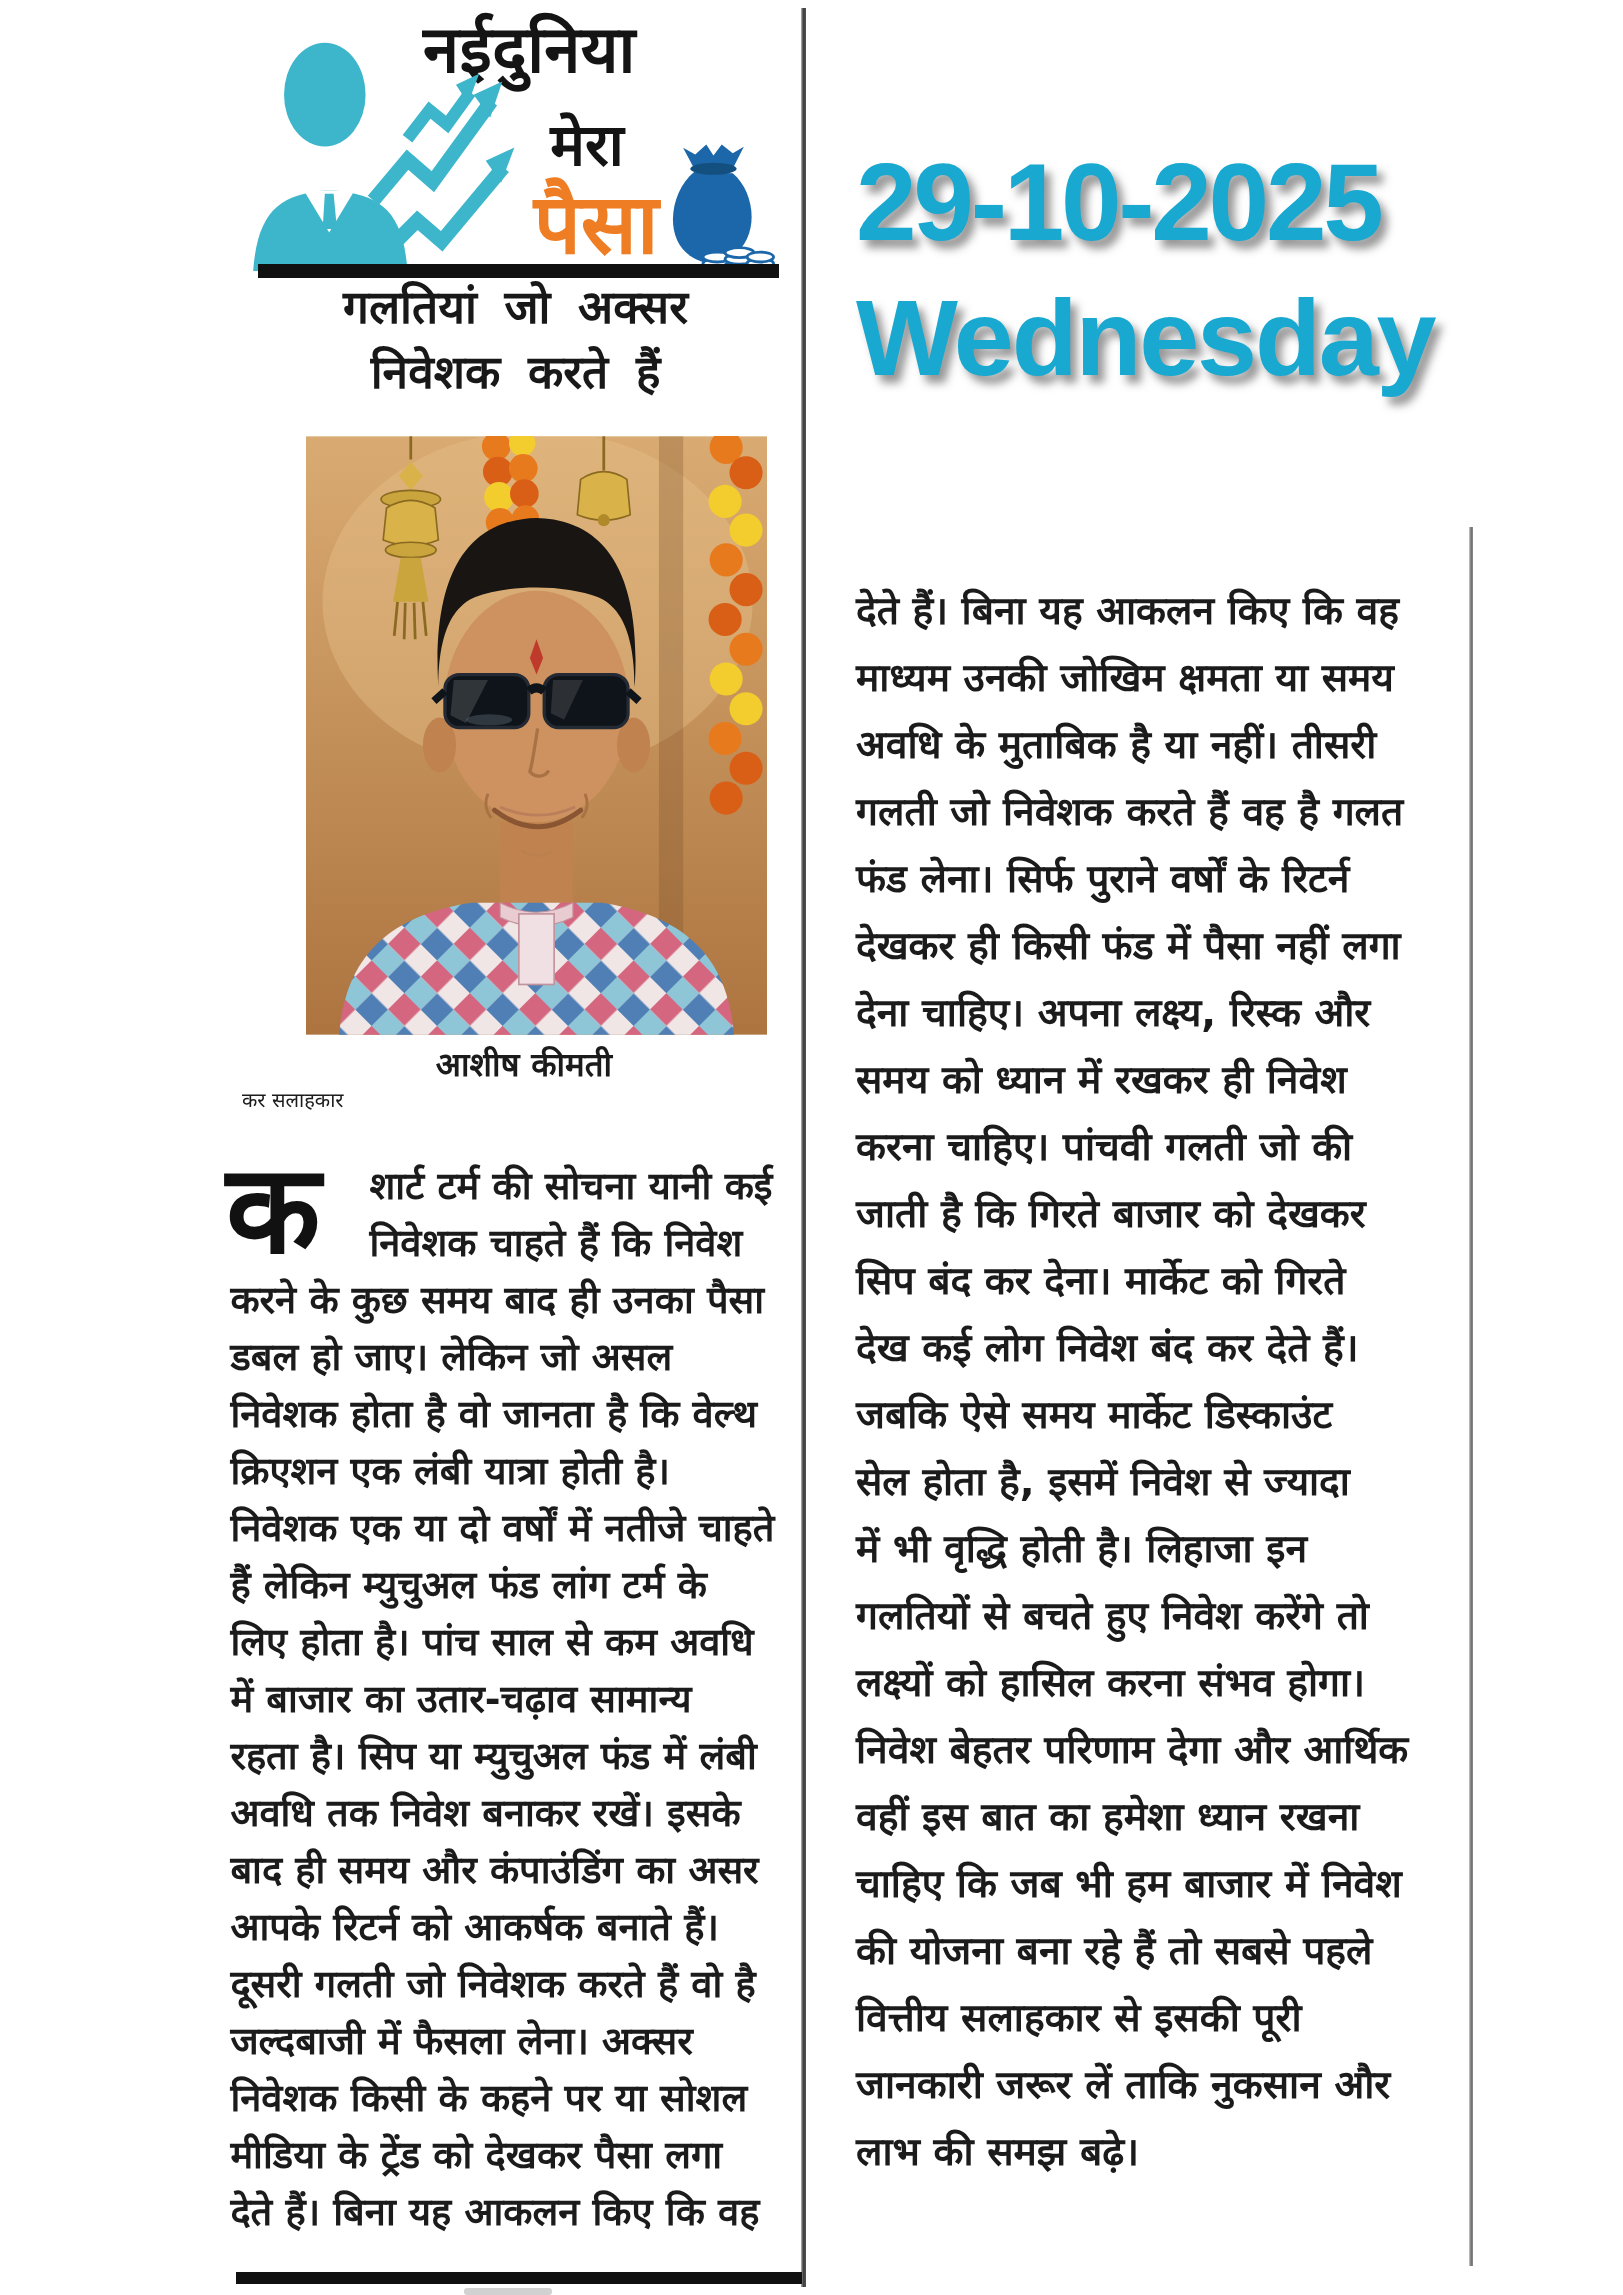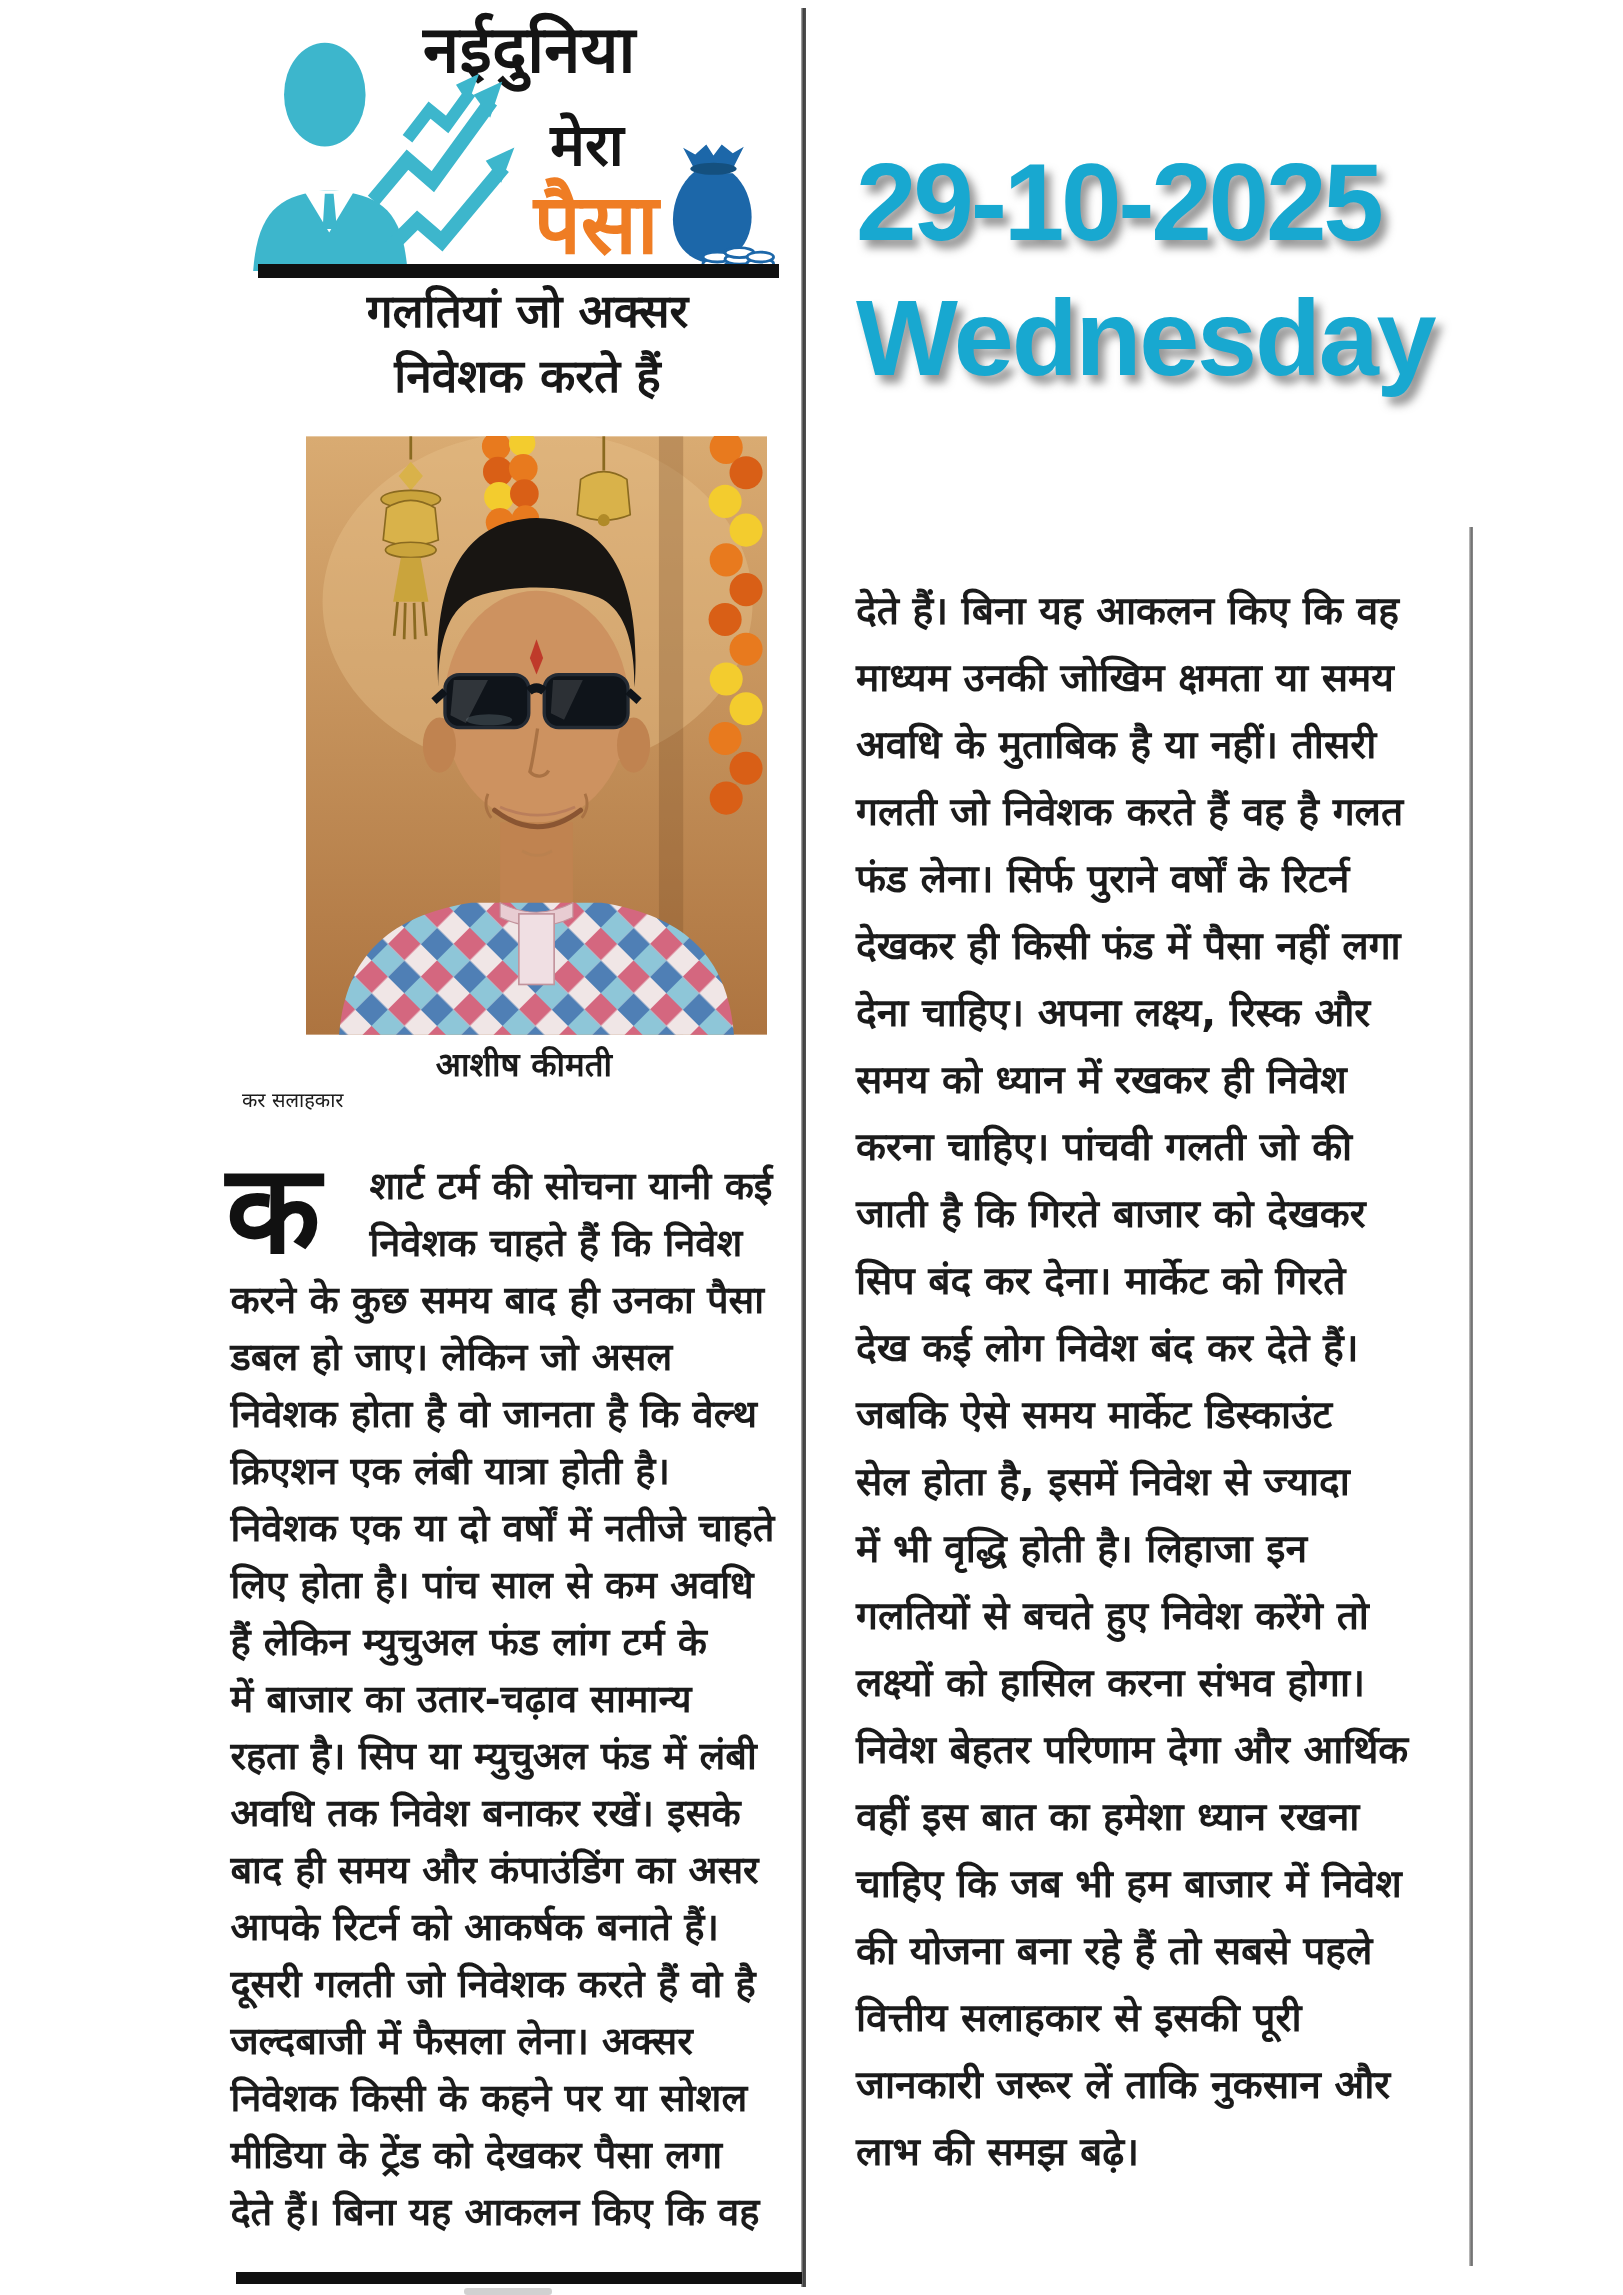--- a/index.html
+++ b/index.html
@@ -9,22 +9,22 @@
 
   
   #left-col{left:226px;top:0;width:579px;height:2295px;}
   #brand{top:3.3px;left:94px;width:419px;text-align:center;font-size:65px;font-weight:800;
          letter-spacing:0.6px;color:#141414;white-space:nowrap;}
   #mast-icon{top:34px;left:15.5px;width:353px;height:237px;}
   #word-mera{top:103px;left:292px;width:138px;text-align:center;font-size:58px;font-weight:800;color:#141414;}
   #word-paisa{top:164px;left:276px;width:188px;text-align:center;font-size:83px;font-weight:800;color:#ef7d24;}
   #bag-icon{top:139px;left:425px;width:126px;height:139px;}
   #mast-bar{top:264px;left:32px;width:521px;height:14.3px;background:#101010;}
-  #headline{top:279px;left:12px;width:579px;text-align:center;font-size:46px;line-height:65px;
-            font-weight:bold;color:#181818;}
+  #headline{top:279px;left:0;width:579px;text-align:center;font-size:46px;line-height:65px;
+            font-weight:bold;color:#181818;font-family:Liberation Mono, monospace;}
   #photo{top:436px;left:80px;width:461px;height:599px;}
   #cap-name{top:1041px;left:0;width:596px;text-align:center;font-size:33px;font-weight:bold;}
   #cap-role{top:1086px;left:16px;width:596px;text-align:left;font-size:20px;}
   #dropcap{top:1146px;left:0;width:116px;font-size:123px;line-height:128px;font-weight:bold;color:#111;}
   #left-lines{top:1158px;left:4.4px;width:576px;font-size:38px;line-height:57px;}
   #left-lines .indent{padding-left:139px;}
   .art-line{white-space:nowrap;font-weight:bold;}
   #left-endbar{left:236px;top:2272px;width:566px;height:12px;background:#101010;}
   #crop-smudge{left:464px;top:2288px;width:88px;height:6.6px;background:#9a9a9a;opacity:.45;border-radius:3.3px;}
 
@@ -198,22 +198,22 @@
 
     <div id="dropcap" class="abs">क</div>
     <div id="left-lines" class="abs">
         <div class="art-line indent">शार्ट टर्म की सोचना यानी कई</div>
         <div class="art-line indent">निवेशक चाहते हैं कि निवेश</div>
         <div class="art-line">करने के कुछ समय बाद ही उनका पैसा</div>
         <div class="art-line">डबल हो जाए। लेकिन जो असल</div>
         <div class="art-line">निवेशक होता है वो जानता है कि वेल्थ</div>
         <div class="art-line">क्रिएशन एक लंबी यात्रा होती है।</div>
         <div class="art-line">निवेशक एक या दो वर्षों में नतीजे चाहते</div>
+        <div class="art-line">हैं लेकिन म्युचुअल फंड लांग टर्म के</div>
         <div class="art-line">लिए होता है। पांच साल से कम अवधि</div>
-        <div class="art-line">हैं लेकिन म्युचुअल फंड लांग टर्म के</div>
         <div class="art-line">में बाजार का उतार-चढ़ाव सामान्य</div>
         <div class="art-line">रहता है। सिप या म्युचुअल फंड में लंबी</div>
         <div class="art-line">अवधि तक निवेश बनाकर रखें। इसके</div>
         <div class="art-line">बाद ही समय और कंपाउंडिंग का असर</div>
         <div class="art-line">आपके रिटर्न को आकर्षक बनाते हैं।</div>
         <div class="art-line">दूसरी गलती जो निवेशक करते हैं वो है</div>
         <div class="art-line">जल्दबाजी में फैसला लेना। अक्सर</div>
         <div class="art-line">निवेशक किसी के कहने पर या सोशल</div>
         <div class="art-line">मीडिया के ट्रेंड को देखकर पैसा लगा</div>
         <div class="art-line">देते हैं। बिना यह आकलन किए कि वह</div>

